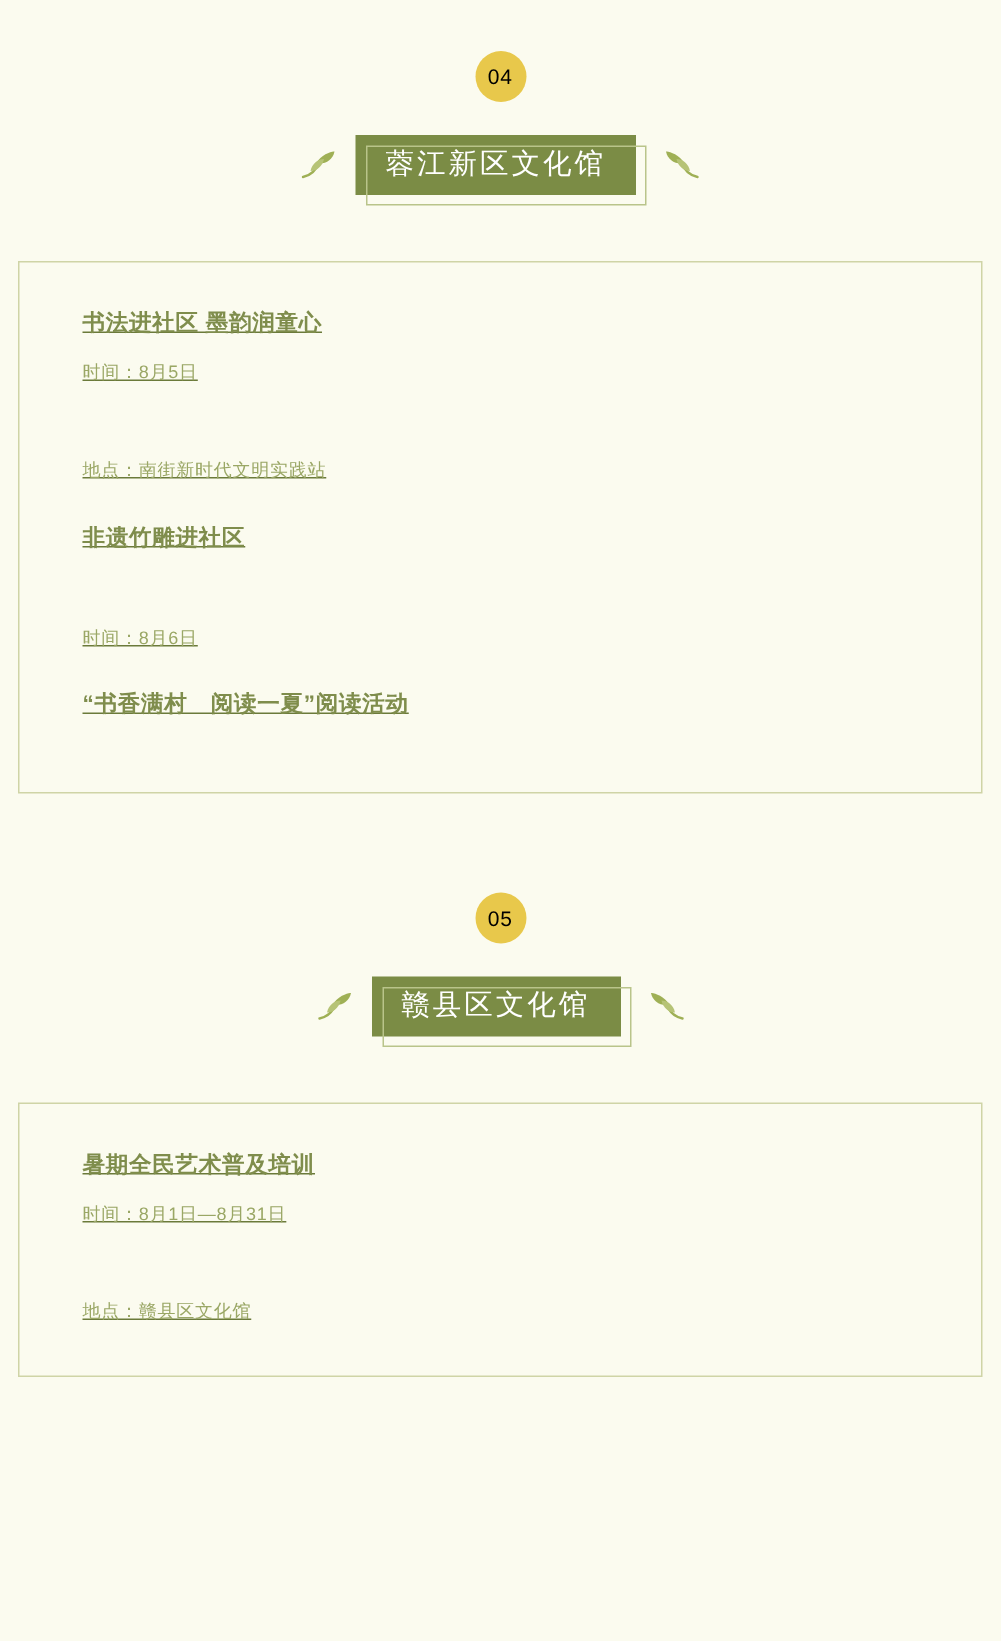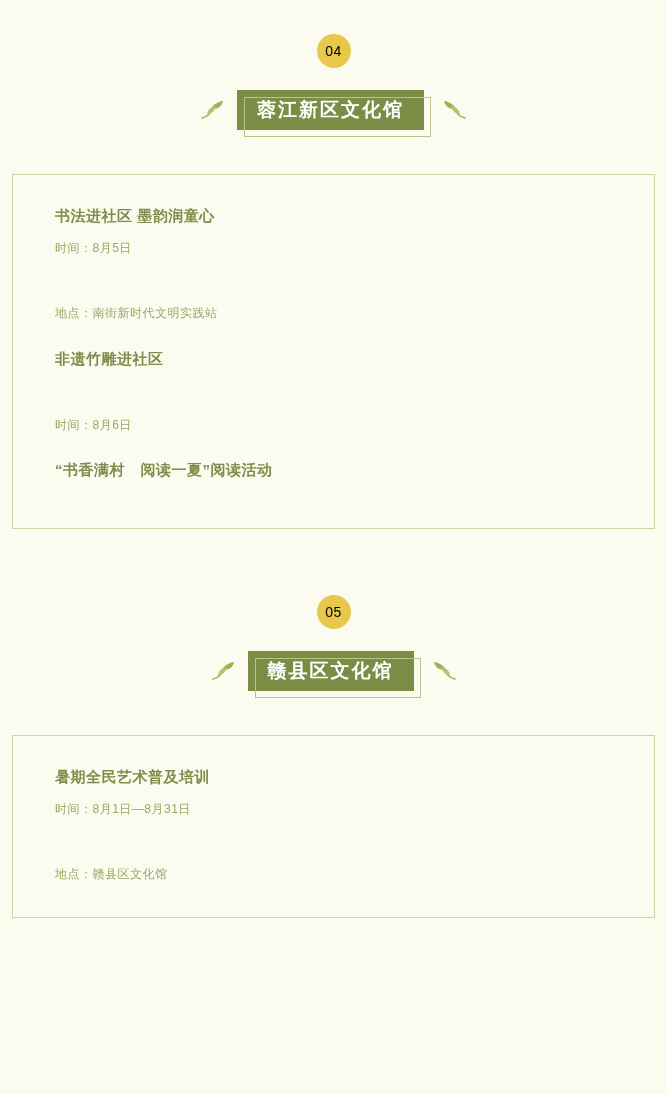--- a/index.html
+++ b/index.html
@@ -46,21 +46,21 @@
     display: flex;
     align-items: center;
     justify-content: center;
     margin-top: 22px;
   }
   .title-plaque {
     position: relative;
     background: #7b8c45;
     color: #ffffff;
     font-size: 19px;
-    font-weight: bold;
+    font-weight: normal;
     letter-spacing: 2px;
     padding: 10px 20px 11px 20px;
     line-height: 1;
     z-index: 2;
   }
   .title-plaque::after {
     content: "";
     position: absolute;
     left: 7px;
     top: 7px;
@@ -80,20 +80,21 @@
   
   .card {
     margin: 44px 12px 0 12px;
     border: 1px solid #cfd4a6;
     background: transparent;
     padding: 30px 42px 34px 42px;
     box-sizing: border-box;
   }
   .entry {
     margin-bottom: 26px;
+    text-decoration: underline;
   }
   .entry:last-child {
     margin-bottom: 0;
   }
   .entry-title {
     font-size: 15px;
     font-weight: bold;
     color: #7f8d4c;
     letter-spacing: 0.5px;
     margin-bottom: 14px;

